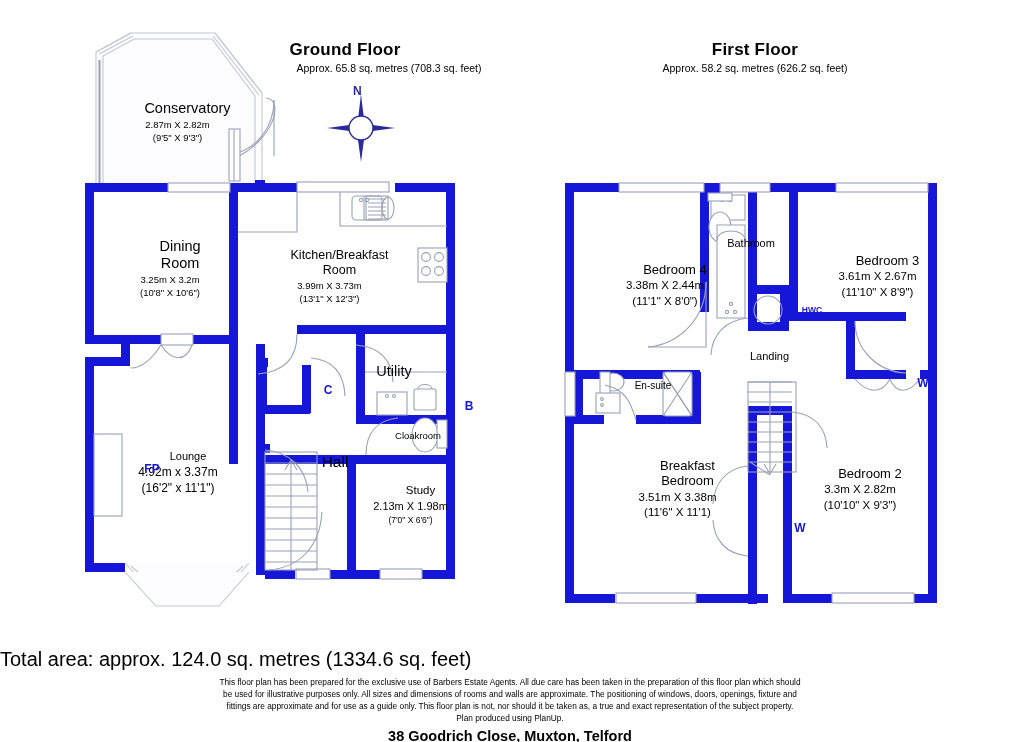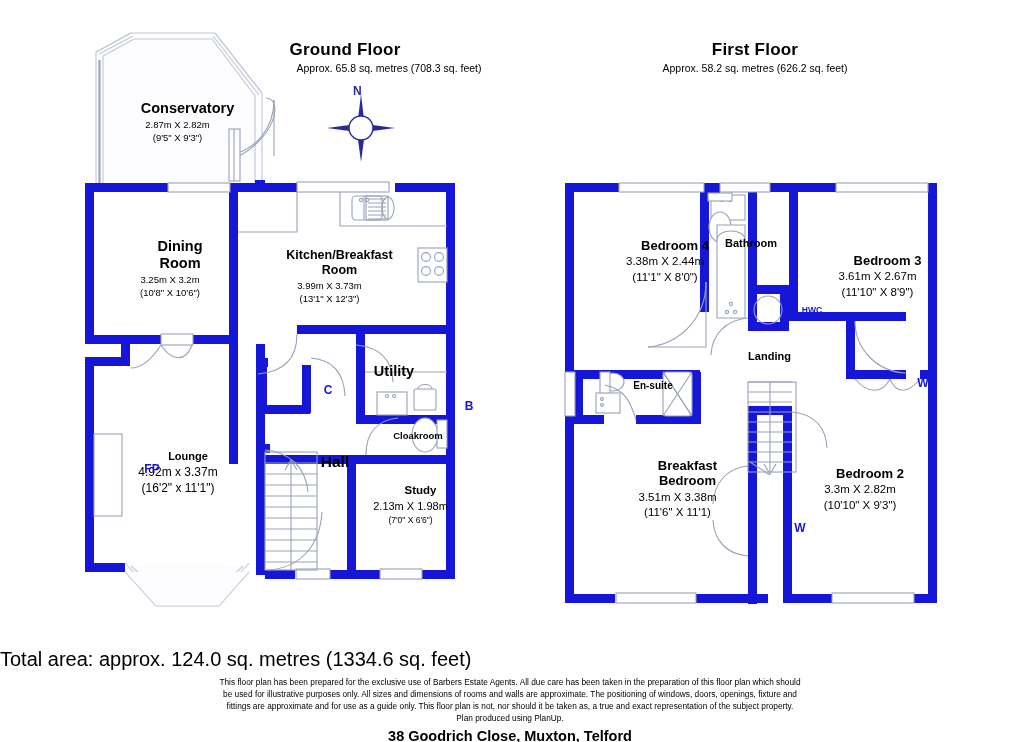--- a/index.html
+++ b/index.html
@@ -19,21 +19,21 @@
     position:absolute; text-align:center;
     font-weight:bold; font-size:17px; letter-spacing:.2px;
   }
   .floor-sub {
     position:absolute; text-align:center;
     font-size:10.5px;
   }
 
   
   .room { position:absolute; text-align:center; line-height:1.18; }
-  .room .nm { font-weight:bold; font-size:14.5px; display:block;margin-left:20px; }
+  .room .nm { font-weight:normal; font-size:14.5px; display:block;margin-left:20px; }
   .room .nm.sm { font-size:12.5px; }
   .room .dm { font-size:9.5px; display:block; margin-top:2px; }
   .room .dm.big { font-size:12px; }
   .room .dm.big2 { font-size:12px; }
 
   .tag {
     position:absolute; color:#1616d8; font-weight:bold;
     font-size:12px; text-align:center;margin-left:44px;
   }
   .tag.hwc { font-size:8.5px; }
@@ -430,21 +430,21 @@
   <div class="room" style="left:358px;top:484px;width:105px;">
     <span class="nm" style="font-size:11.5px;">Study</span>
     <span class="dm" style="font-size:11px;">2.13m X 1.98m</span>
     <span class="dm" style="font-size:8.5px;">(7'0" X 6'6")</span>
   </div>
 
   <div class="tag" style="left:92px;top:462px;width:32px;">FP</div>
   <div class="tag" style="left:269px;top:383px;width:30px;">C</div>
   <div class="tag" style="left:410px;top:399px;width:30px;">B</div>
 
-  <div class="room" style="left:590px;top:238px;width:150px;">
+  <div class="room" style="left:590px;top:262px;width:150px;">
     <span class="nm" style="font-size:13px;">Bedroom 4</span>
     <span class="dm big2" style="font-size:11.5px;">3.38m X 2.44m</span>
     <span class="dm big2" style="font-size:11.5px;">(11'1" X 8'0")</span>
   </div>
 
   <div class="room" style="left:700px;top:237px;width:82px;">
     <span class="nm" style="font-size:11px;">Bathroom</span>
   </div>
 
   <div class="room" style="left:800px;top:253px;width:155px;">

